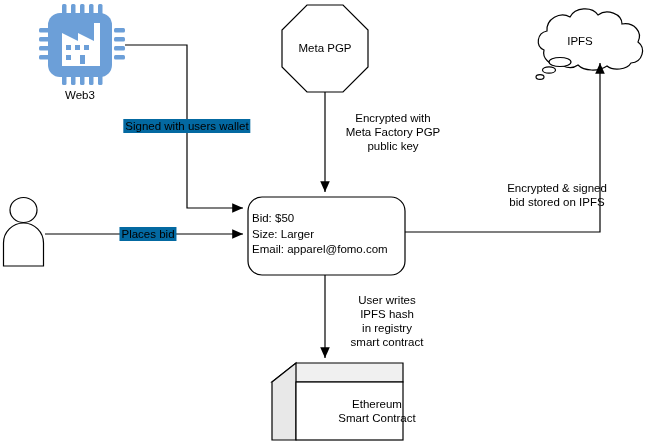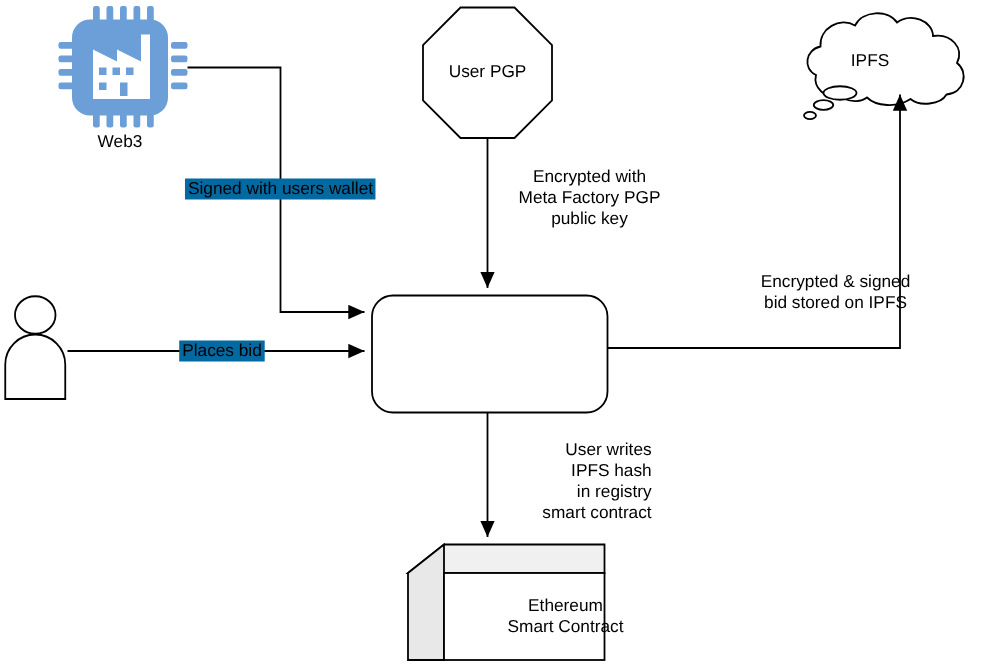--- a/index.html
+++ b/index.html
@@ -137,30 +137,31 @@
 
     <path d="M325,92 L325,192" fill="none" stroke="#000000" stroke-width="1.2" marker-end="url(#arrow)"></path>
 
     <path d="M405,232 L600,232 L600,63" fill="none" stroke="#000000" stroke-width="1.2" marker-end="url(#arrow)"></path>
 
     <path d="M325,275 L325,358" fill="none" stroke="#000000" stroke-width="1.2" marker-end="url(#arrow)"></path>
   </svg>
 
   <div class="node-title" style="left:80px; top:89px;">Web3</div>
 
-  <div class="node-title" style="left:325px; top:42px;">User PGP</div>
+  <div class="node-title" style="left:325px; top:42px;">Meta PGP</div>
 
   <div class="node-title" style="left:580px; top:35px;">IPFS</div>
 
+  <div class="lbl left" style="left:252px; top:211px; line-height:15.5px;"><span>Bid: $50</span><br><span>Size: Larger</span><br><span>Email: apparel@fomo.com</span></div>
 
   <div class="lbl" style="left:349px; top:397px;margin-left:28px;"><span>Ethereum</span><br><span>Smart Contract</span></div>
 
   <div class="lbl onwhite" style="left:187px; top:119px;">Signed with users wallet</div>
 
   <div class="lbl onwhite" style="left:148px; top:227px;">Places bid</div>
 
   <div class="lbl" style="left:557px; top:181px;"><span>Encrypted &amp; signed</span><br><span>bid stored on IPFS</span></div>
 
   <div class="lbl" style="left:393px; top:111px;"><span>Encrypted with</span><br><span>Meta Factory PGP</span><br><span>public key</span></div>
 
-  <div class="lbl" style="left:398px; top:293px;text-align:right;"><span>User writes</span><br><span>IPFS hash</span><br><span>in registry</span><br><span>smart contract</span></div>
+  <div class="lbl" style="left:387px; top:293px;"><span>User writes</span><br><span>IPFS hash</span><br><span>in registry</span><br><span>smart contract</span></div>
 
 </div>
 
 </body></html>

